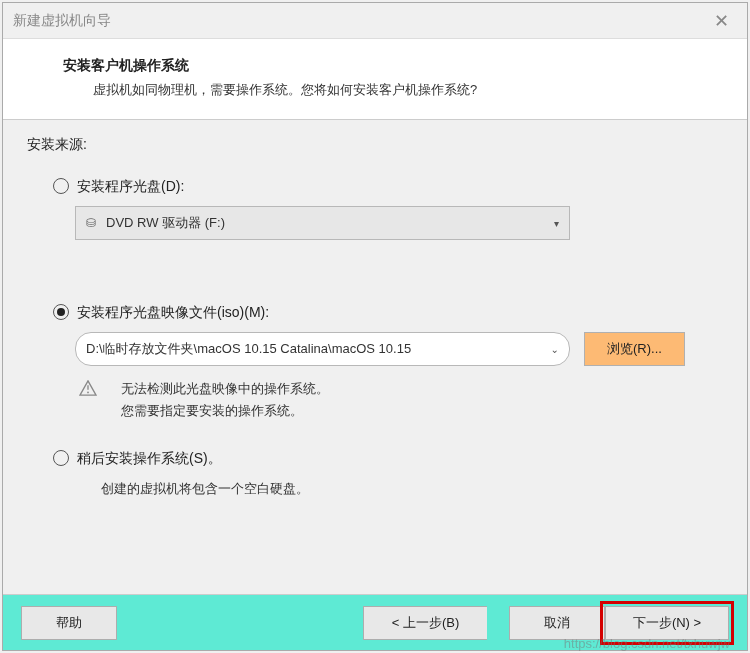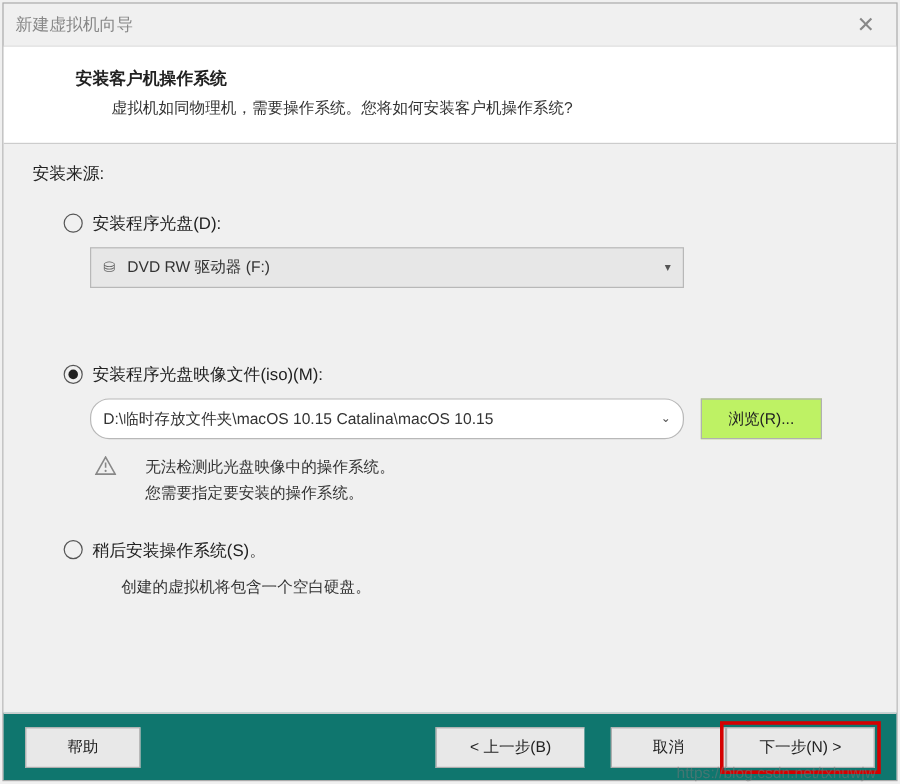--- a/index.html
+++ b/index.html
@@ -115,21 +115,21 @@
       color: #555;
     }
     .dvd-icon {
       margin-right: 10px;
       color: #666;
       font-size: 12px;
     }
     .browse-btn {
       height: 34px;
       padding: 0 22px;
-      background: #bef264;
+      background: #fdba74;
       border: 1px solid #b0b0b0;
       font-size: 13px;
       color: #222;
       cursor: pointer;
     }
     .warning-row {
       margin-left: 26px;
       margin-top: 12px;
       display: flex;
       align-items: flex-start;
@@ -145,21 +145,21 @@
       margin-left: 48px;
       margin-top: 12px;
       font-size: 13px;
       color: #333;
     }
     .gap1 { height: 64px; }
     .gap2 { height: 28px; }
     .button-bar {
       height: 56px;
       border-top: 1px solid #ccc;
-      background: #0f766e;
+      background: #5eead4;
       display: flex;
       align-items: center;
       padding: 0 18px;
       gap: 0;
     }
     .btn {
       height: 34px;
       padding: 0 22px;
       background: #e8e8e8;
       border: 1px solid #adadad;

